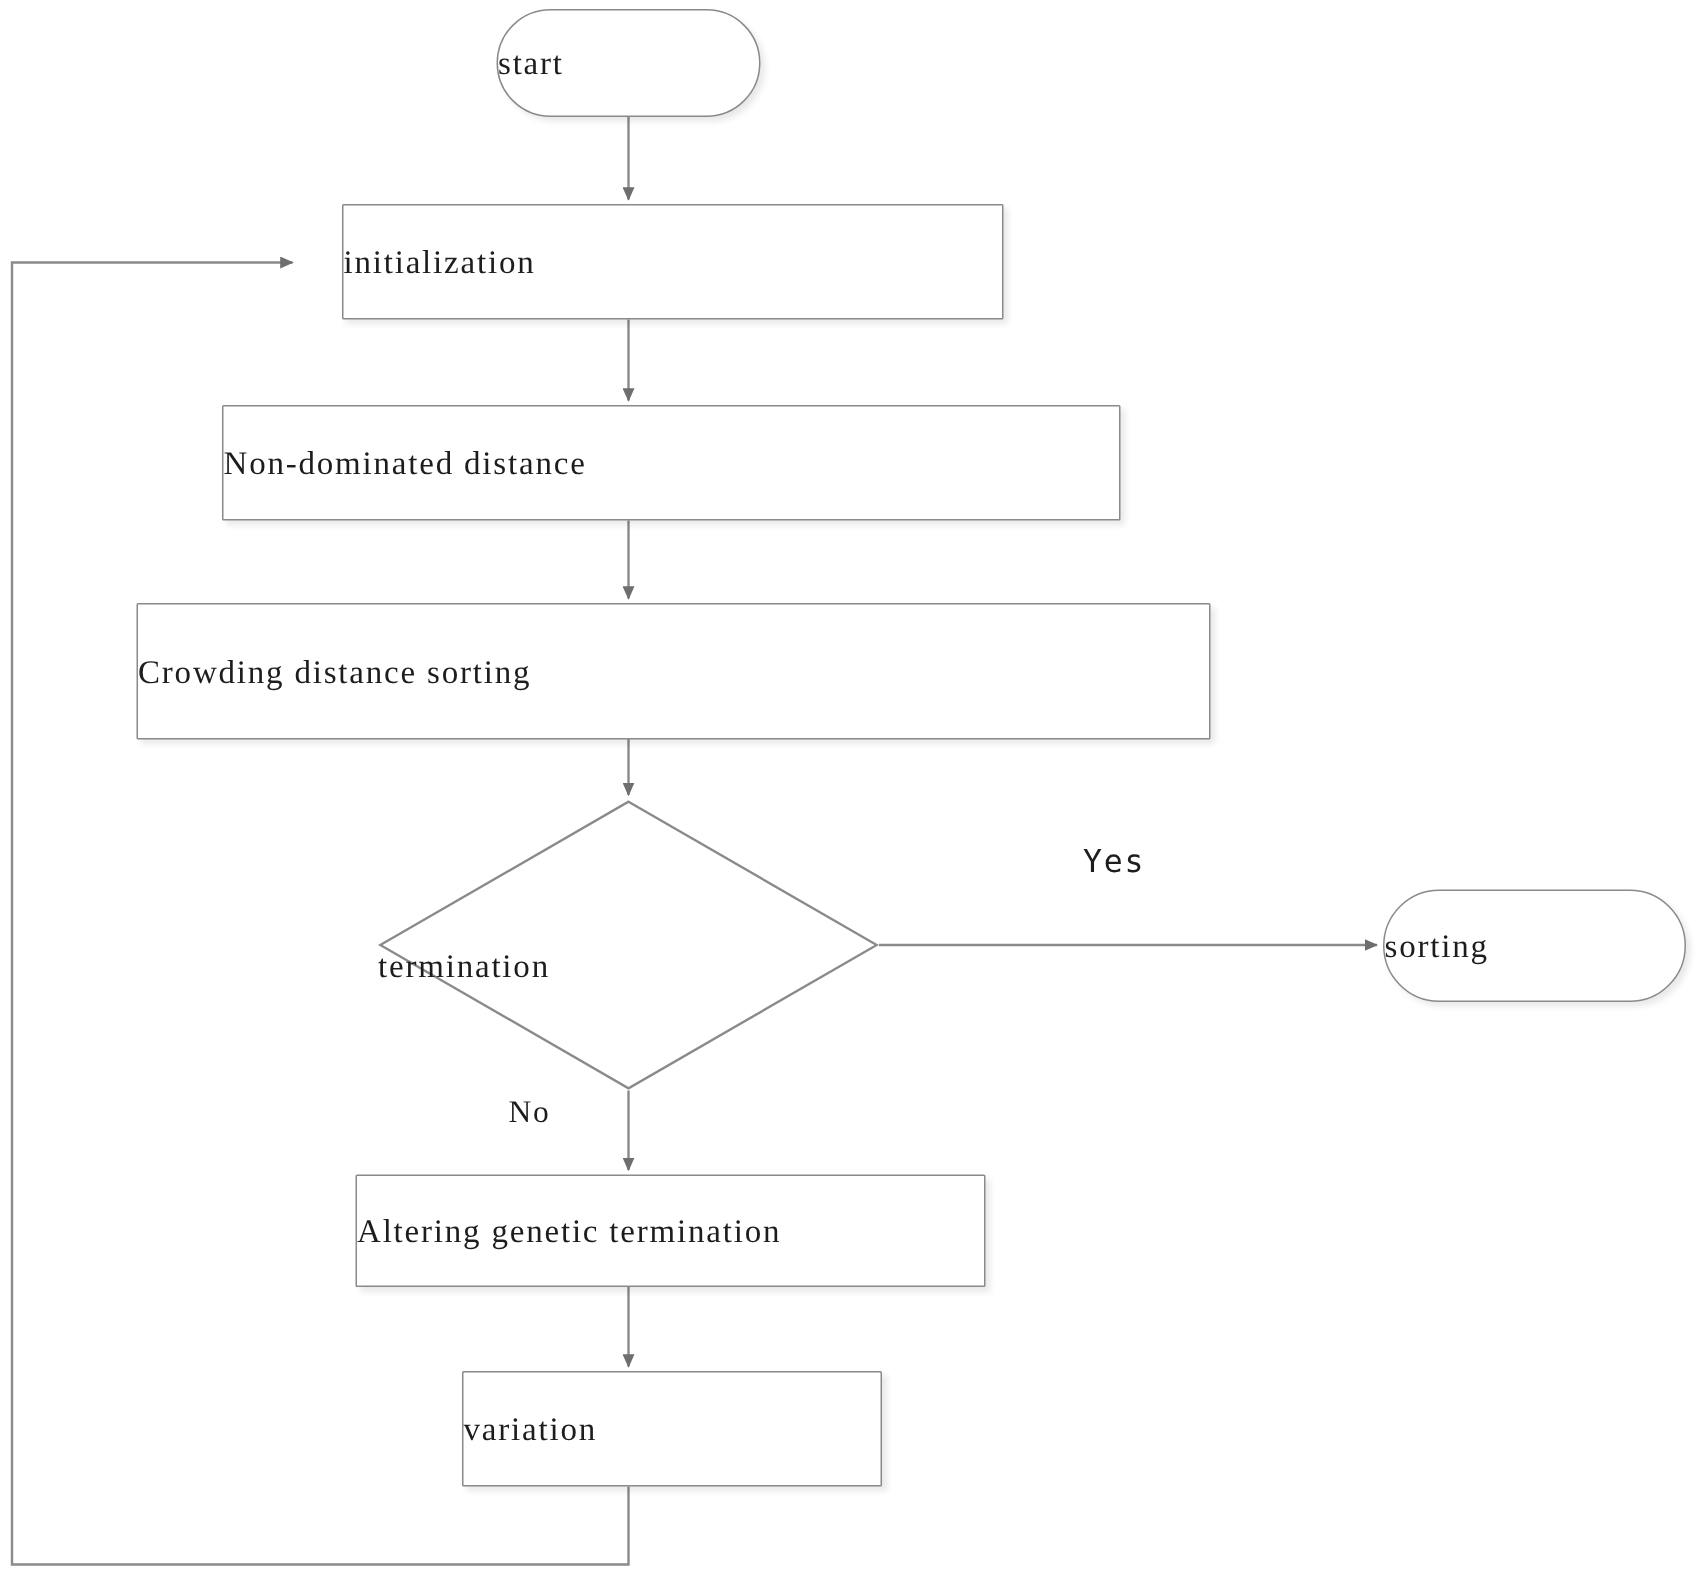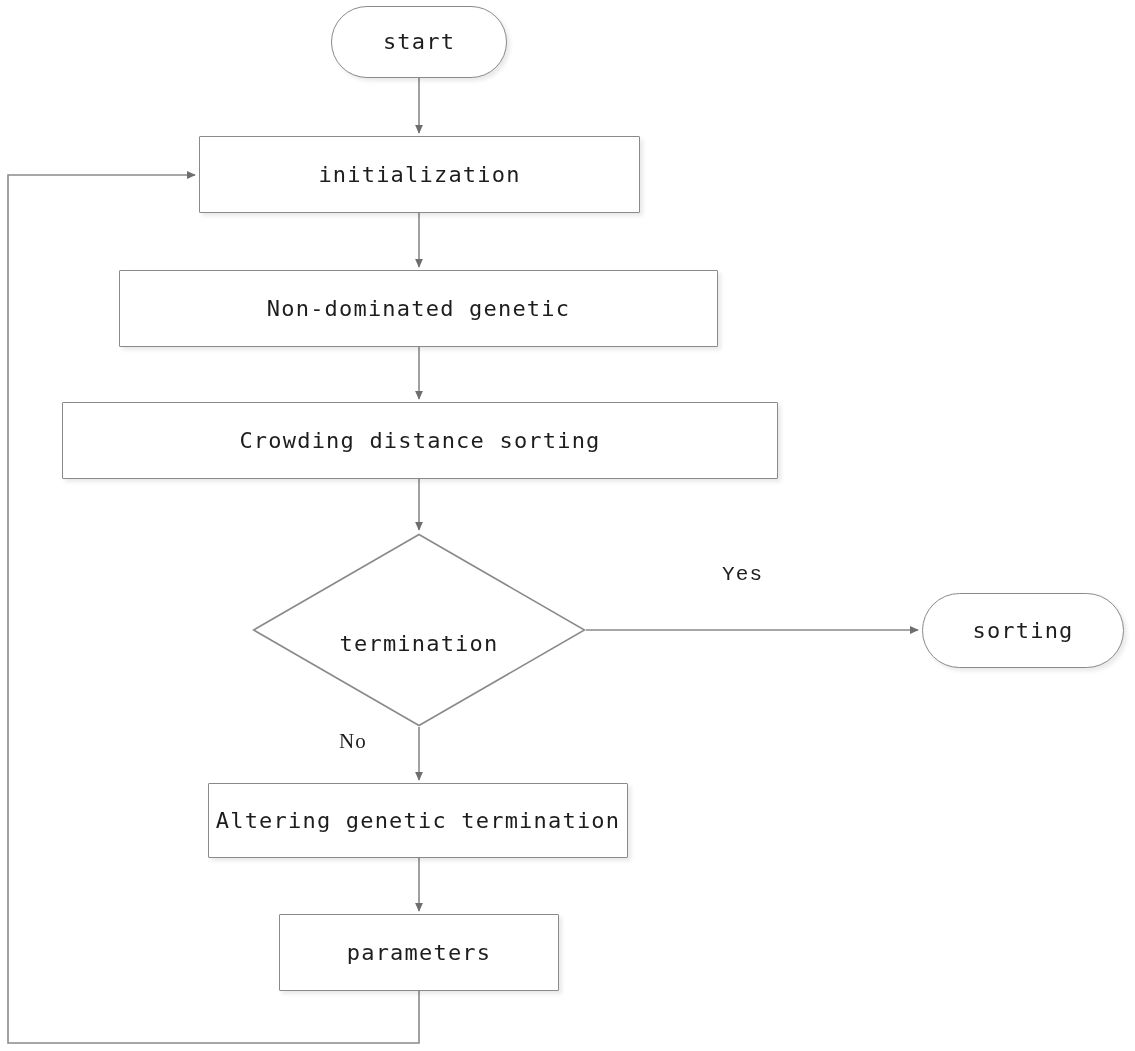--- a/index.html
+++ b/index.html
@@ -25,32 +25,34 @@
     height: 1051px;
     pointer-events: none;
   }
   .node {
     position: absolute;
     box-sizing: border-box;
     background: #ffffff;
     border: 1.6px solid #8a8a8a;
     display: flex;
     align-items: center;
-    justify-content: center;
+    justify-content: flex-start;
     box-shadow: 3px 3px 4px rgba(0,0,0,0.09);
+    font-family: Liberation Serif, serif;
   }
   .node .label {
     color: #1d1d1d;
     font-size: 22px;
     letter-spacing: 1.2px;
     white-space: nowrap;
     line-height: 1;
   }
   .node.rect {
     border-radius: 1px;
+    margin-left: 29px;
   }
   .node.stadium {
     border-radius: 999px;
   }
   .node.diamond {
     border: none;
     background: transparent;
     box-shadow: none;
   }
   .node.diamond svg {
@@ -96,39 +98,39 @@
   </svg>
 
   <div id="nodes-group">
       <div class="node stadium" style="left: 331px; top: 6px; width: 176px; height: 72px;">
         <span class="label">start</span>
       </div>
       <div class="node rect" style="left: 199px; top: 136px; width: 441px; height: 77px;">
         <span class="label">initialization</span>
       </div>
       <div class="node rect" style="left: 119px; top: 270px; width: 599px; height: 77px;">
-        <span class="label">Non-dominated genetic</span>
+        <span class="label">Non-dominated distance</span>
       </div>
-      <div class="node rect" style="left: 62px; top: 402px; width: 716px; height: 77px;">
+      <div class="node rect" style="left: 62px; top: 402px; width: 716px; height: 91px;">
         <span class="label">Crowding distance sorting</span>
       </div>
       <div class="node diamond" style="left: 252px; top: 533px; width: 334px; height: 194px;">
         <svg width="334" height="194" viewBox="0 0 334 194">
           <polygon points="167,1.5 332.5,97 167,192.5 1.5,97" fill="#ffffff" stroke="#8a8a8a" stroke-width="1.6"></polygon>
         </svg>
         <span class="label">termination</span>
       </div>
       <div class="node stadium" style="left: 922px; top: 593px; width: 202px; height: 75px;">
         <span class="label">sorting</span>
       </div>
       <div class="node rect" style="left: 208px; top: 783px; width: 420px; height: 75px;">
         <span class="label">Altering genetic termination</span>
       </div>
       <div class="node rect" style="left: 279px; top: 914px; width: 280px; height: 77px;">
-        <span class="label">parameters</span>
+        <span class="label">variation</span>
       </div>
     </div>
   <div id="edge-labels-group">
-      <span class="edge-label" style="left: 722px; top: 564px; font-family: Liberation Mono, monospace;">Yes</span>
+      <span class="edge-label" style="left: 722px; top: 564px;">Yes</span>
       <span class="edge-label" style="left: 339px; top: 731px; font-family: Liberation Serif, serif;">No</span>
     </div>
 
 </div>
 
 </body></html>

